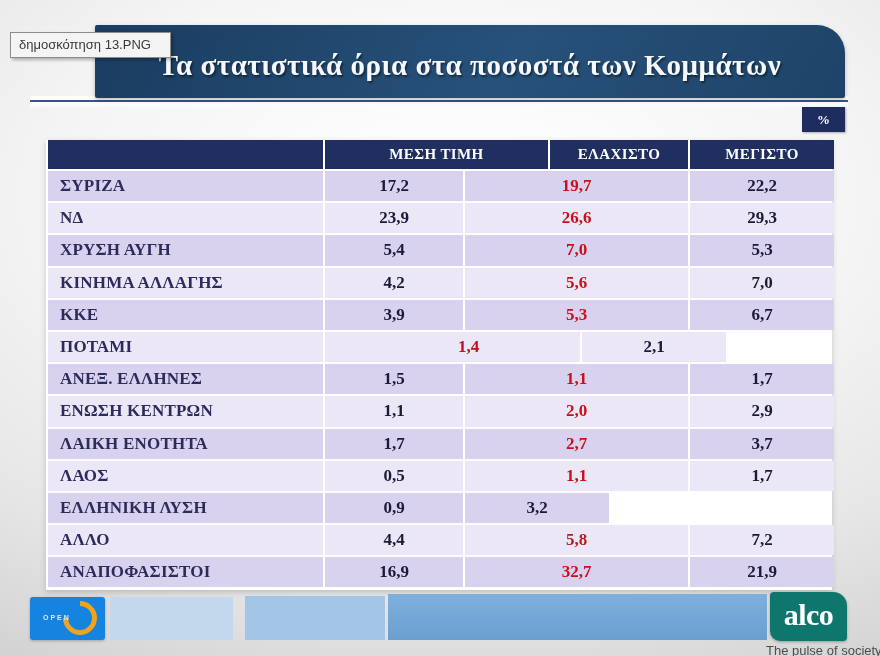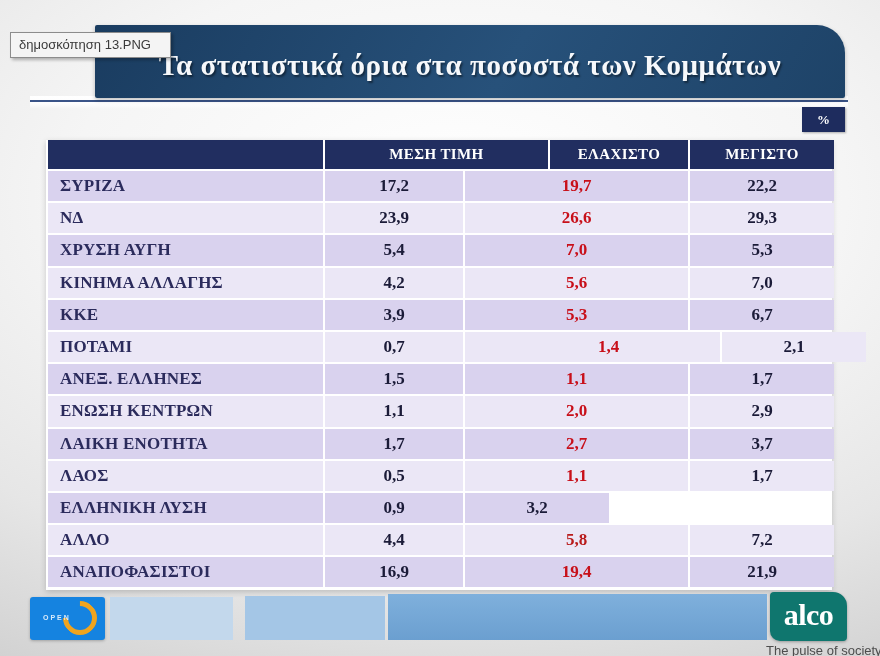--- a/index.html
+++ b/index.html
@@ -146,21 +146,20 @@
         <div class="cell c4 val">7,0</div>
       </div>
       <div class="trow row-odd">
         <div class="cell c1 party">ΚΚΕ</div>
         <div class="cell c2 val">3,9</div>
         <div class="cell c3 val" style="color: rgb(200, 16, 26);">5,3</div>
         <div class="cell c4 val">6,7</div>
       </div>
       <div class="trow row-even">
         <div class="cell c1 party">ΠΟΤΑΜΙ</div>
-        <div class="cell c2 val">0,7</div>
         <div class="cell c3 val" style="color: rgb(200, 16, 26); padding-left: 32px;">1,4</div>
         <div class="cell c4 val">2,1</div>
       </div>
       <div class="trow row-odd">
         <div class="cell c1 party">ΑΝΕΞ. ΕΛΛΗΝΕΣ</div>
         <div class="cell c2 val">1,5</div>
         <div class="cell c3 val" style="color: rgb(200, 16, 26);">1,1</div>
         <div class="cell c4 val">1,7</div>
       </div>
       <div class="trow row-even">
@@ -188,21 +187,21 @@
       </div>
       <div class="trow row-even">
         <div class="cell c1 party">ΑΛΛΟ</div>
         <div class="cell c2 val">4,4</div>
         <div class="cell c3 val" style="color: #b91c1c;">5,8</div>
         <div class="cell c4 val">7,2</div>
       </div>
       <div class="trow row-odd">
         <div class="cell c1 party">ΑΝΑΠΟΦΑΣΙΣΤΟΙ</div>
         <div class="cell c2 val">16,9</div>
-        <div class="cell c3 val" style="color: rgb(200, 16, 26);">19,4</div>
+        <div class="cell c3 val" style="color: rgb(200, 16, 26);">32,7</div>
         <div class="cell c4 val">21,9</div>
       </div>
     </div>
 </div>
 
 <div class="abs open-logo">
   <div class="open-arc"></div>
   <span class="open-label">OPEN</span>
 </div>
 <div class="abs band band1"></div>

